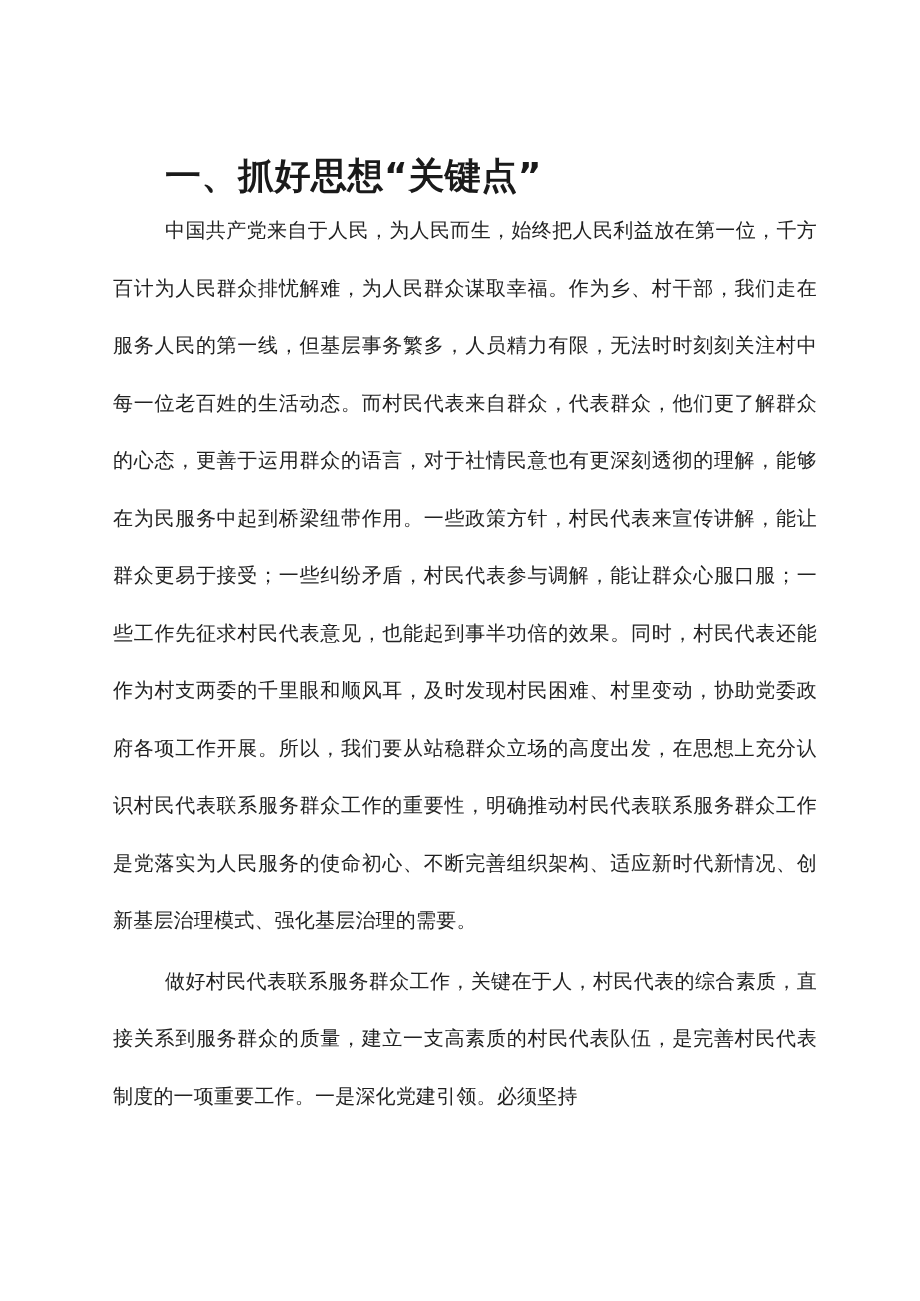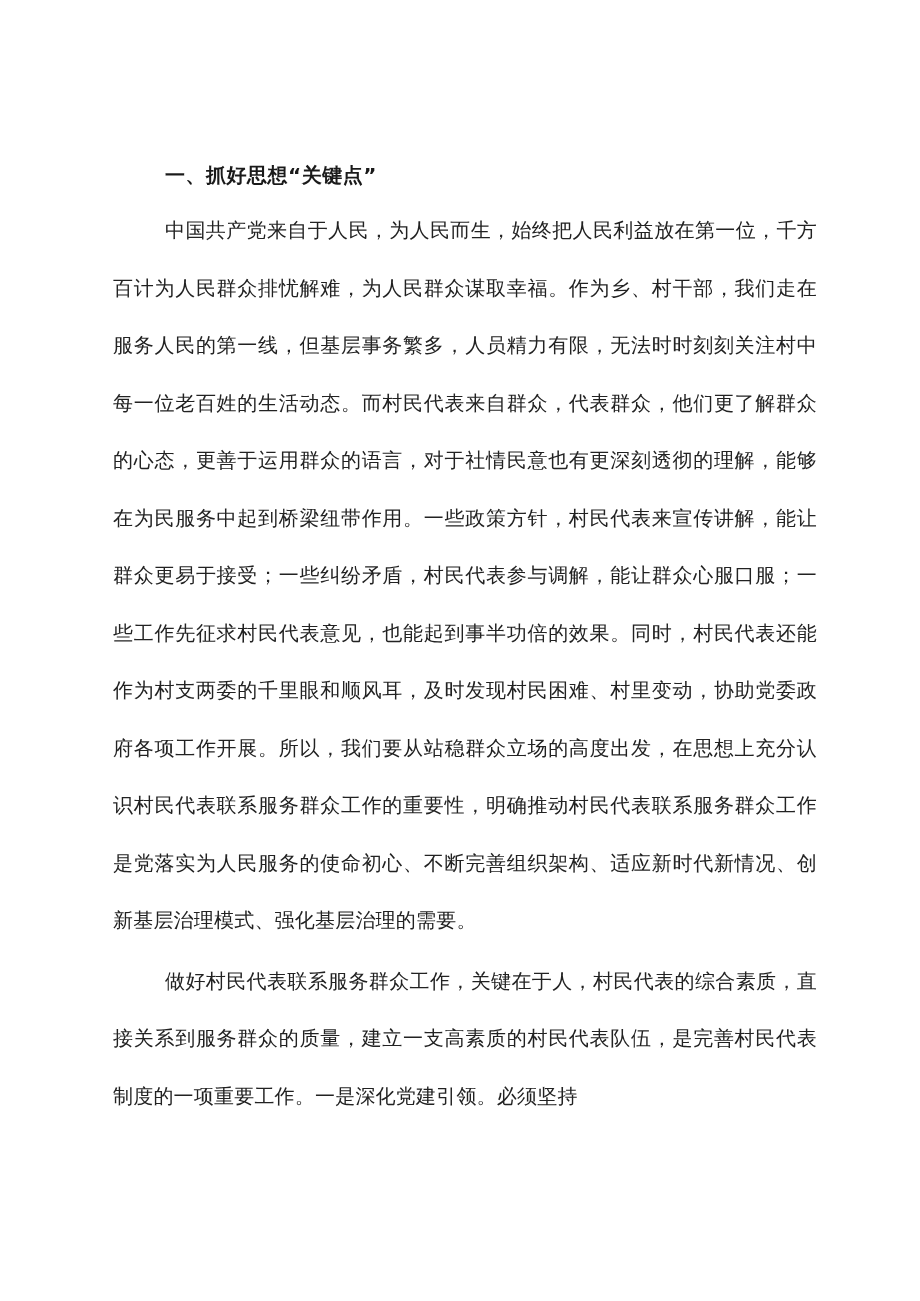--- a/index.html
+++ b/index.html
@@ -20,21 +20,21 @@
   }
   .content {
     position: absolute;
     left: 113px;
     top: 152px;
     width: 704px;
   }
   .doc-heading {
     font-family: "DejaVu Sans", "Liberation Sans", sans-serif;
     font-weight: 700;
-    font-size: 20px;
+    font-size: 36px;
     line-height: 47px;
     color: #1a1a1a;
     text-indent: 52px;
     letter-spacing: 0.5px;
     margin: 0;
     padding: 0;
     white-space: nowrap;
   }
   .doc-heading.second {
     margin-top: 27px;

